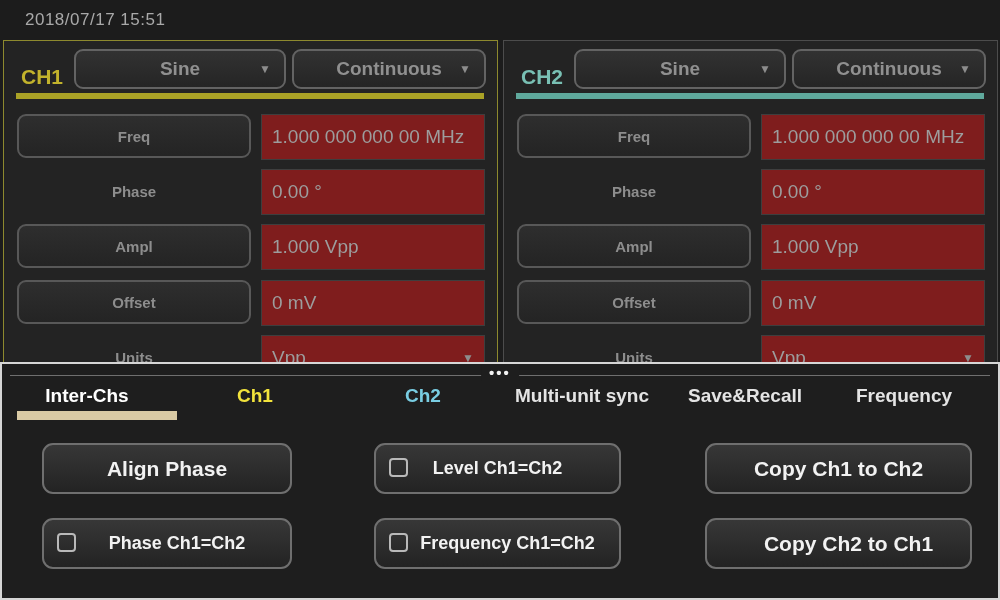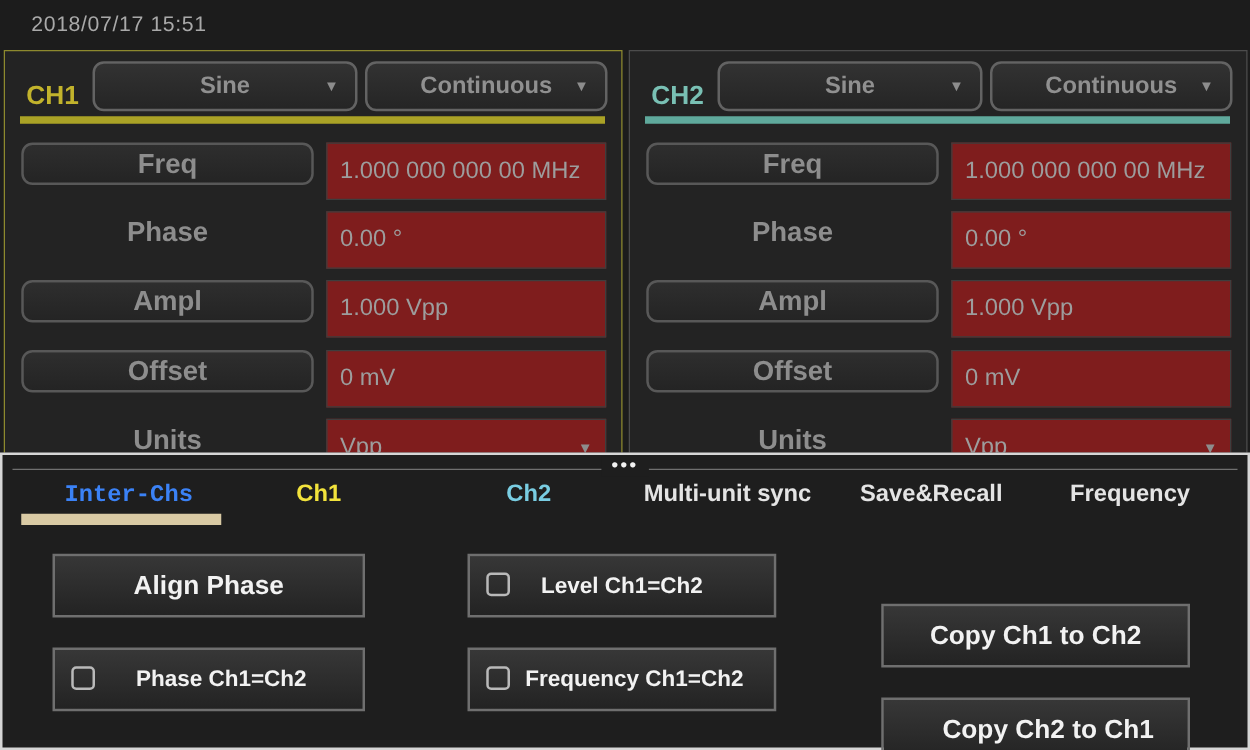--- a/index.html
+++ b/index.html
@@ -31,23 +31,23 @@
     color:#909090; font-size:19px; font-weight:bold;
     display:flex; align-items:center; justify-content:center;
   }
   .select.waveform { left:70px; width:212px; }
   .select.mode     { left:288px; width:194px; }
   .select .arrow { position:absolute; right:13px; font-size:12px; color:#8d8d8d; }
   .accent-bar { position:absolute; left:12px; right:13px; top:52px; height:6px; }
   .panel.ch1 .accent-bar { background:#aaa226; }
   .panel.ch2 .accent-bar { background:#5fa99c; }
   .row-label {
-    position:absolute; left:13px; width:234px; height:34px;
+    position:absolute; left:13px; width:234px; height:44px;
     display:flex; align-items:center; justify-content:center;
-    color:#8d8d8d; font-size:22px; font-weight:bold;
+    color:#8d8d8d; font-size:15px; font-weight:bold;
   }
   .row-label.bordered {
     border:2px solid #585858; border-radius:9px;
     background:linear-gradient(180deg,#2e2e2e,#242424);
   }
   .row-value {
     position:absolute; left:257px; right:12px; height:46px;
     border:1px solid #3e3e3e; background:#7f1d1d;
     color:#9d9d9d; font-size:19px;
     display:flex; align-items:center; padding-left:10px;
@@ -62,39 +62,39 @@
   .handle-line { position:absolute; top:11px; left:8px; right:8px; height:1px; background:#6f6f6f; }
   .drag-dots {
     position:absolute; top:1px; left:50%; transform:translateX(-50%);
     background:#1e1e1e; padding:0 8px;
     color:#f2f2f2; font-size:15px; font-weight:bold; letter-spacing:2px; line-height:16px;
   }
   .tab {
     position:absolute; top:18px; height:28px; line-height:28px;
     text-align:center; font-size:19px; font-weight:bold; color:#e4e4e4; cursor:default;
   }
-  .tab.t-inter { left:21px;  width:160px; color:#3b82f6;font-family:Liberation Mono, monospace; }
+  .tab.t-inter { left:5px;  width:160px; color:#ffffff; }
   .tab.t-ch1   { left:228px; width:50px;  color:#f2e33c; }
   .tab.t-ch2   { left:396px; width:50px;  color:#79cde2; }
   .tab.t-multi { left:500px; width:160px; }
   .tab.t-save  { left:678px; width:130px; }
   .tab.t-arb   { left:840px; width:124px; }
   .tab-underline { position:absolute; top:47px; left:15px; width:160px; height:9px; background:#d9caa4; }
   .btn {
     position:absolute; height:51px;
-    border:2px solid #6f6f6f; border-radius:0;
+    border:2px solid #6f6f6f; border-radius:11px;
     background:linear-gradient(180deg,#373737,#232323);
     color:#f2f2f2; font-size:21px; font-weight:bold;
     display:flex; align-items:center; justify-content:center;
   }
   .btn.small-text { font-size:18px; }
   .row-a { top:79px; } .row-b { top:154px;padding-left:20px; }
   .b-left  { left:40px;  width:250px; }
   .b-mid   { left:372px; width:247px; }
-  .b-right { left:703px; width:247px;margin-top:40px; }
+  .b-right { left:703px; width:267px; }
   .checkbox {
     position:absolute; left:13px; top:13px; width:19px; height:19px;
     border:2px solid #b9b9b9; border-radius:4px; background:transparent;
   }
 </style>
 </head>
 <body>
 
 <div class="screen">
 

